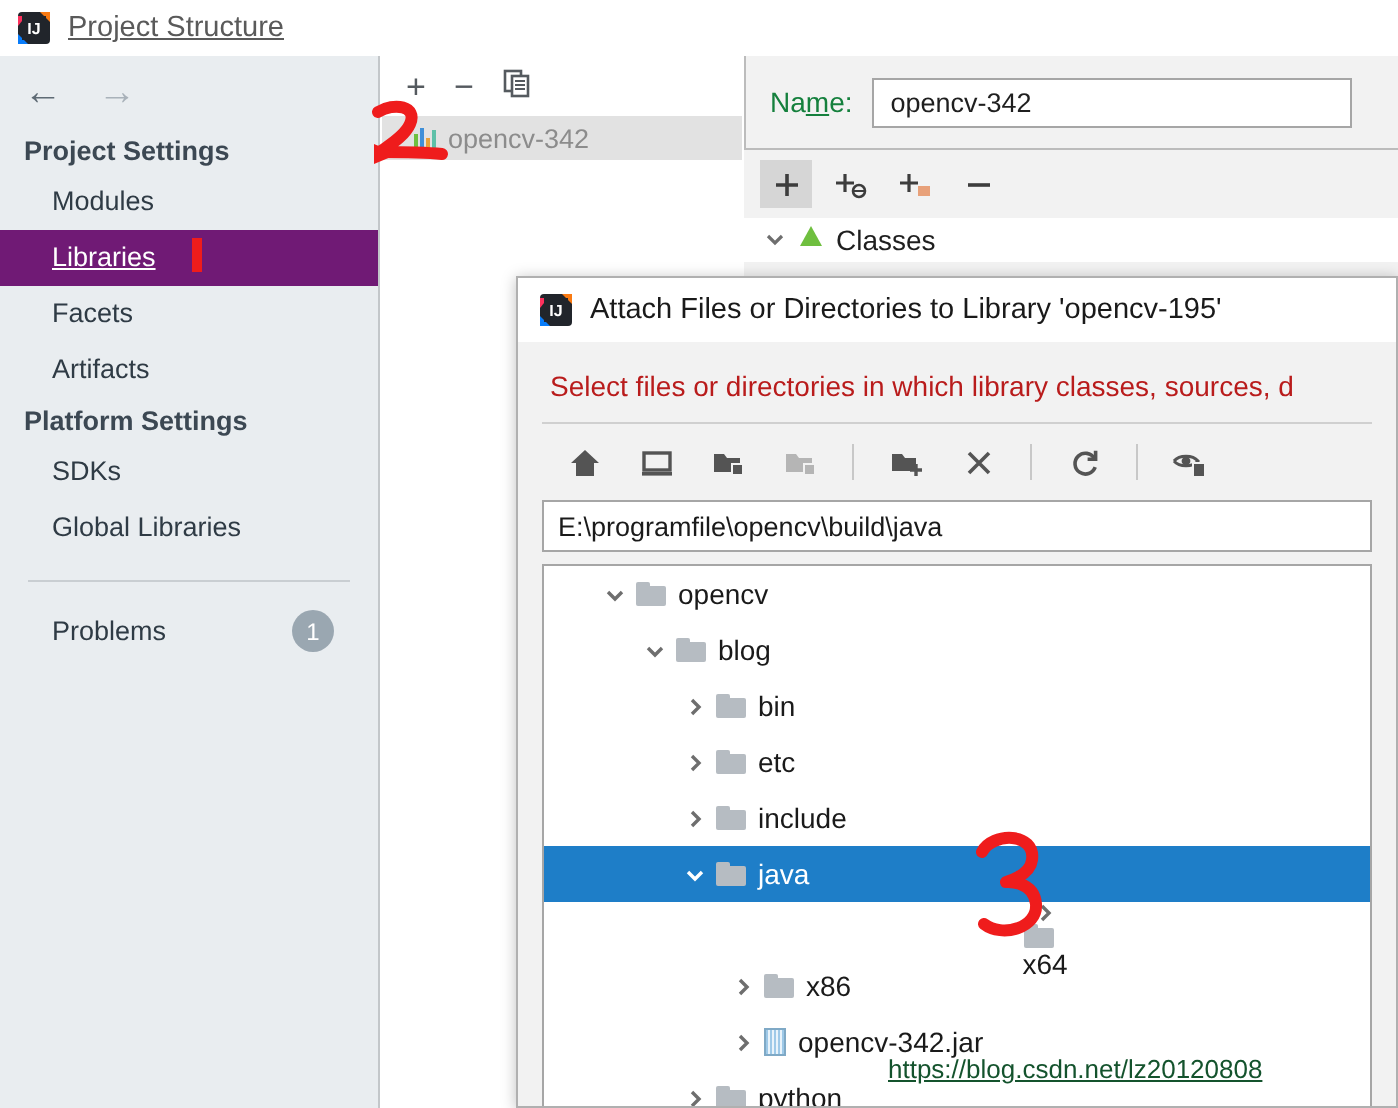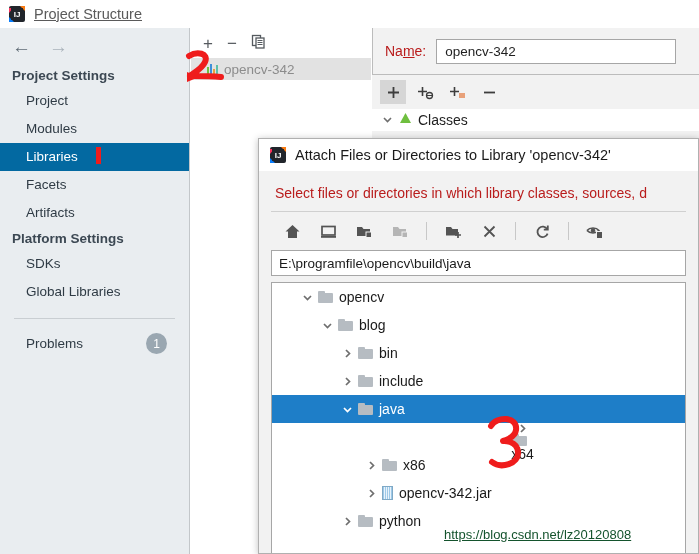--- a/index.html
+++ b/index.html
@@ -38,21 +38,21 @@
   .sb-group{
     font-weight:bold;color:#3c4853;font-size:13.5px;
     padding:4px 0 4px 12px;
   }
   .sb-item{
     font-size:13.5px;color:#2f3b45;
     padding:4px 0 4px 26px;
     position:relative;
     height:20px;line-height:20px;
   }
-  .sb-item.selected{background:#0369a1;color:#ffffff;}
+  .sb-item.selected{background:#701a75;color:#ffffff;text-decoration:underline;}
   .red-bar{
     position:absolute;width:5px;height:17px;background:#ef1c1c;
     left:96px;top:4px;
   }
   .sb-sep{height:1px;background:#c9ced2;margin:12px 14px 0 14px;}
   .problems-row{
     display:flex;align-items:center;justify-content:space-between;
     padding:14px 22px 0 26px;font-size:13.5px;color:#2f3b45;
   }
   .badge{
@@ -81,21 +81,21 @@
   .detail-pane{
     position:absolute;left:372px;top:28px;width:327px;height:526px;
     background:#f2f2f2;
   }
   .name-row{
     height:46px;display:flex;align-items:center;gap:10px;padding-left:12px;
     background:#f2f2f2;
     border-left:1px solid #bcbcbc;
     box-sizing:border-box;
   }
-  .name-label{font-size:14px;color:#b91c1c;}
+  .name-label{font-size:14px;color:#15803d;}
   .name-label u{text-decoration:underline;}
   .name-input{
     width:240px;height:25px;background:#ffffff;border:1px solid #a6a6a6;
     display:flex;align-items:center;padding-left:8px;box-sizing:border-box;
     font-size:13.5px;color:#1f1f1f;
   }
   .detail-sep{height:1px;background:#bcbcbc;}
   .detail-toolbar{
     height:34px;display:flex;align-items:center;gap:6px;padding-left:8px;
     background:#f2f2f2;
@@ -275,21 +275,20 @@
     </div>
   </div>
 
   <div class="sidebar">
     <div class="nav-arrows">
       <span class="arrow">←</span>
       <span class="arrow fwd">→</span>
     </div>
 
     <div class="sb-group">Project Settings</div>
-    <div class="sb-item">Project</div>
     <div class="sb-item">Modules</div>
     <div class="sb-item selected">
       <span>Libraries</span>
       <span class="red-bar"></span>
     </div>
     <div class="sb-item">Facets</div>
     <div class="sb-item">Artifacts</div>
 
     <div class="sb-group">Platform Settings</div>
     <div class="sb-item">SDKs</div>
@@ -307,21 +306,21 @@
       <span class="ij-logo">
         <svg width="18" height="18" viewBox="0 0 18 18">
           <rect x="1" y="1" width="16" height="16" rx="2" fill="#21252b"></rect>
           <path d="M1 3 L1 8 L5 3 Z" fill="#fe315d"></path>
           <path d="M17 1 L17 6 L12 1 Z" fill="#f97a12"></path>
           <path d="M1 17 L6 17 L1 12 Z" fill="#087cfa"></path>
           <rect x="3" y="3" width="12" height="12" fill="#21252b"></rect>
           <text x="9" y="12" font-size="8" fill="#ffffff" text-anchor="middle" font-family="Liberation Sans, sans-serif" font-weight="bold">IJ</text>
         </svg>
       </span>
-      <span class="dlg-title-text">Attach Files or Directories to Library 'opencv-342'</span>
+      <span class="dlg-title-text">Attach Files or Directories to Library 'opencv-195'</span>
     </div>
 
     <div class="dlg-desc">Select files or directories in which library classes, sources, d</div>
     <div class="dlg-hr"></div>
 
     <div class="dlg-toolbar">
       <div class="ft-btn">
         <svg width="17" height="17" viewBox="0 0 17 17">
             <path d="M8.5 2 L15.5 8.5 H13 V15 H4 V8.5 H1.5 Z" fill="#545454"></path>
           </svg>
@@ -402,20 +401,29 @@
       <div class="tnode" style="padding-left:64px;">
         <span class="twist">
             <svg width="11" height="11" viewBox="0 0 11 11">
               <path d="M4 2 L7.5 5.5 L4 9" fill="none" stroke="#6e6e6e" stroke-width="1.7"></path>
             </svg>
           </span>
         <span class="folder"></span>
         <span>bin</span>
       </div>
 
+      <div class="tnode" style="padding-left:64px;">
+        <span class="twist">
+            <svg width="11" height="11" viewBox="0 0 11 11">
+              <path d="M4 2 L7.5 5.5 L4 9" fill="none" stroke="#6e6e6e" stroke-width="1.7"></path>
+            </svg>
+          </span>
+        <span class="folder"></span>
+        <span>etc</span>
+      </div>
 
       <div class="tnode" style="padding-left:64px;">
         <span class="twist">
             <svg width="11" height="11" viewBox="0 0 11 11">
               <path d="M4 2 L7.5 5.5 L4 9" fill="none" stroke="#6e6e6e" stroke-width="1.7"></path>
             </svg>
           </span>
         <span class="folder"></span>
         <span>include</span>
       </div>

